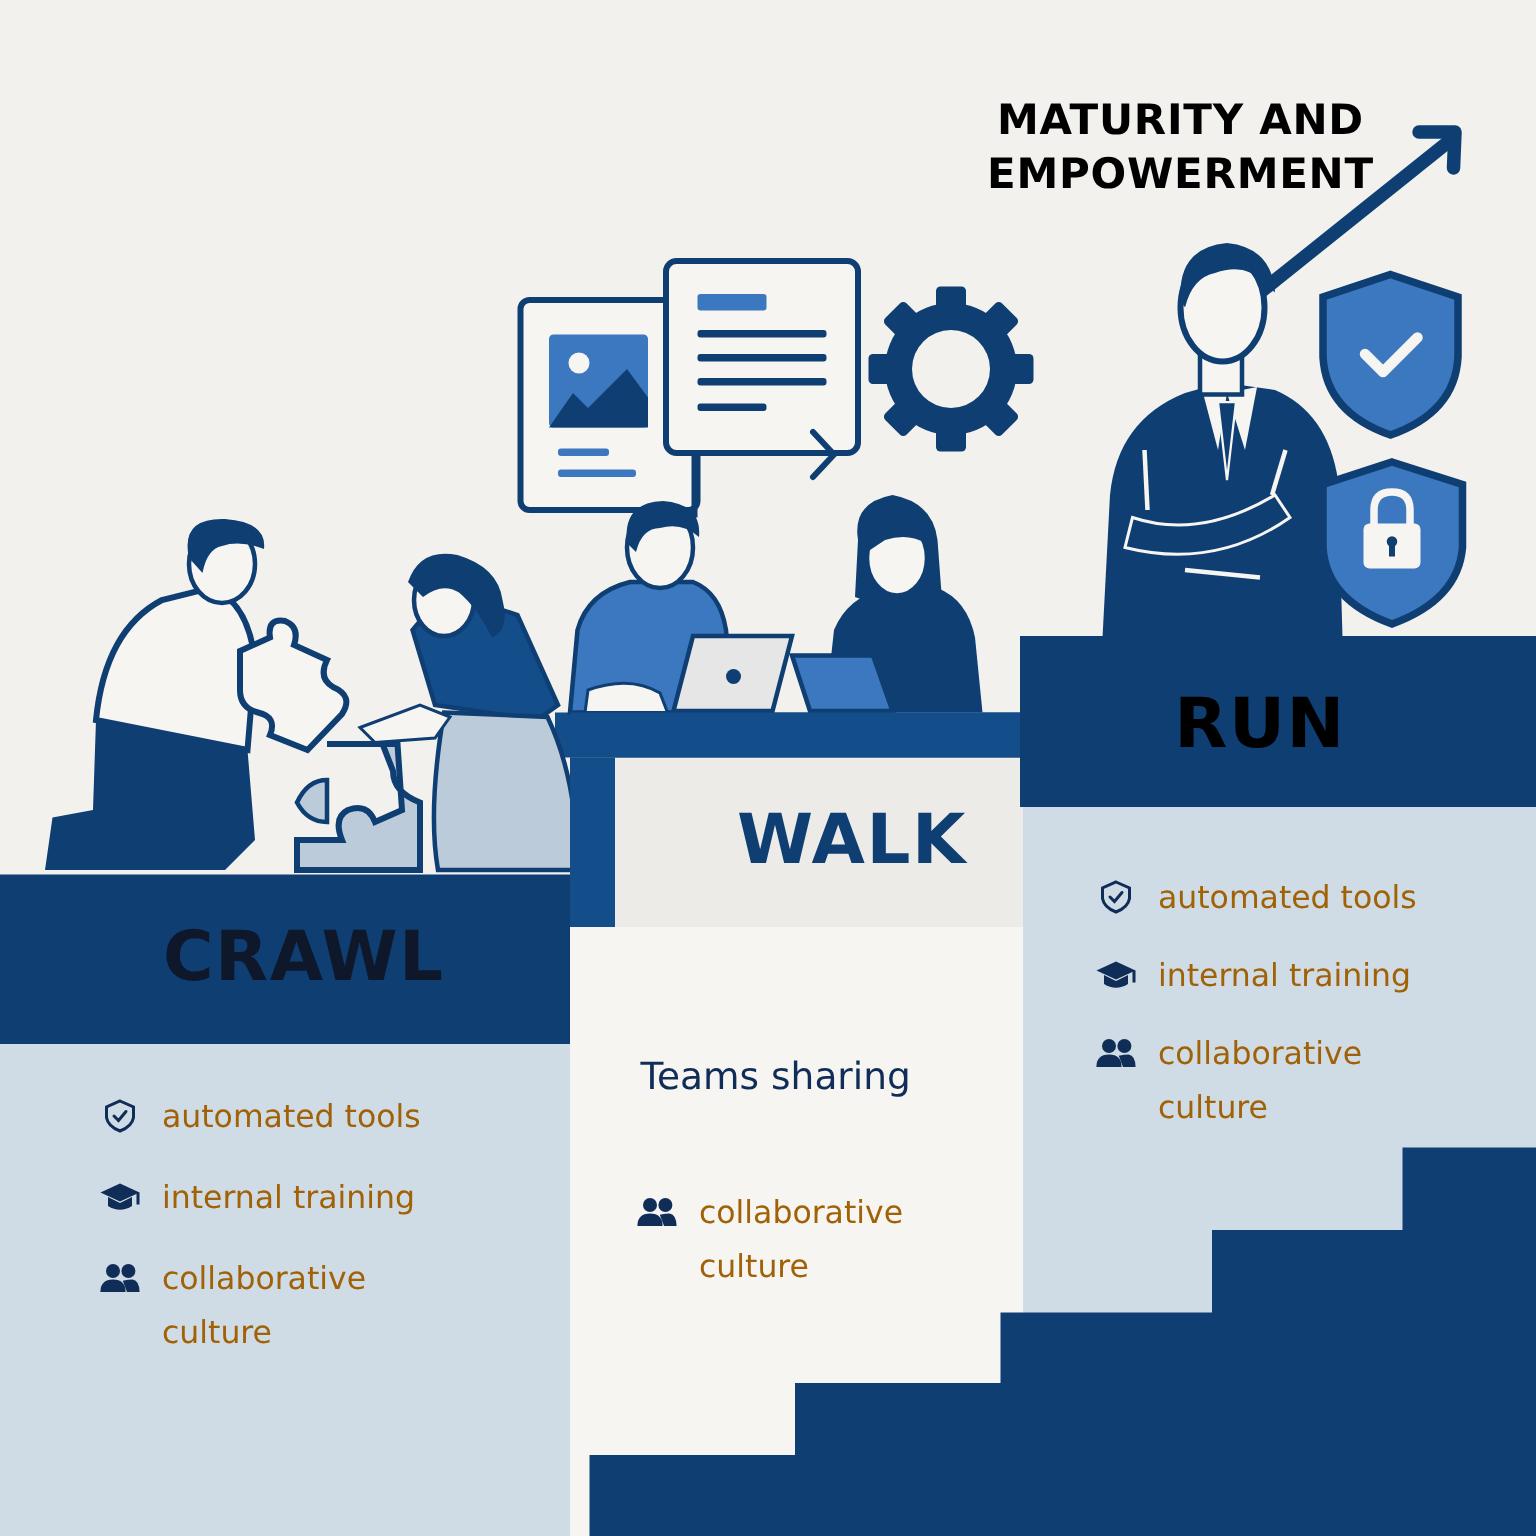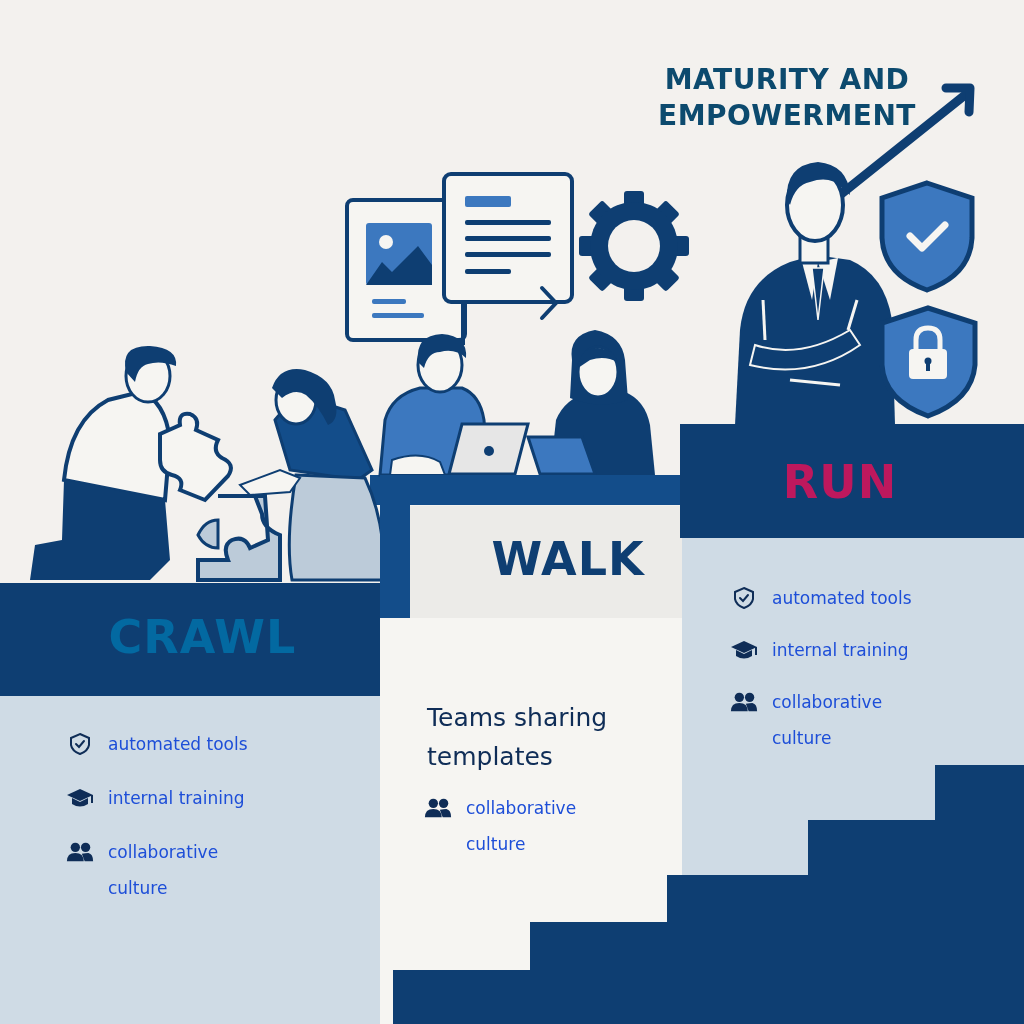--- a/index.html
+++ b/index.html
@@ -9,43 +9,43 @@
       font-family: "DejaVu Sans", "Liberation Sans", sans-serif;
       position: relative;
       color: #0f2d57;
     }
     .abs { position: absolute; }
 
     
     .headline {
       position: absolute; left: 652px; top: 62px; width: 270px;
       font-family: "DejaVu Sans", sans-serif; font-weight: bold;
-      font-size: 28px; line-height: 36px; color: #0c4a6e;
+      font-size: 28px; line-height: 36px; color: #000000;
       text-align: center; letter-spacing: 0.5px;
     }
 
     
     .crawl-head { left: 0; top: 583px; width: 380px; height: 113px; background: #0e3e72; }
     .crawl-body { left: 0; top: 696px; width: 380px; height: 328px; background: #cfdbe5; }
     .walk-top-band { left: 380px; top: 475px; width: 300px; height: 30px; background: #134d8a; }
     .walk-side-band { left: 380px; top: 505px; width: 30px; height: 115px; background: #134d8a; }
     .walk-head { left: 410px; top: 506px; width: 272px; height: 112px; background: #ecebe8; }
     .walk-body { left: 380px; top: 618px; width: 302px; height: 406px; background: #f6f5f2; }
     .run-head { left: 680px; top: 424px; width: 344px; height: 114px; background: #0e3e72; }
     .run-body { left: 682px; top: 538px; width: 342px; height: 486px; background: #cfdbe5; }
 
     .stage-title {
       position: absolute; font-weight: bold; font-size: 46px;
       font-family: "DejaVu Sans", sans-serif; letter-spacing: 1px;
     }
-    .t-crawl { left: 0; width: 405px; top: 610px; text-align: center; color: #0369a1; }
+    .t-crawl { left: 0; width: 405px; top: 610px; text-align: center; color: #0f172a; }
     .t-walk  { left: 410px; width: 272px; top: 532px; text-align: center; color: #0e3e72; padding-left: 44px; }
-    .t-run   { left: 680px; width: 320px; top: 455px; text-align: center; color: #be185d; }
-
-    .list { position: absolute; font-size: 17px; line-height: 36px; color: #1d4ed8; }
+    .t-run   { left: 680px; width: 320px; top: 455px; text-align: center; color: #000000; }
+
+    .list { position: absolute; font-size: 21px; line-height: 36px; color: #a16207; }
     .list .item { display: flex; align-items: flex-start; margin-bottom: 18px; }
     .list .item .ic { width: 28px; height: 36px; margin-right: 14px; display: flex; align-items: center; justify-content: center; flex-shrink: 0; }
     .list .item .txt { display: block; }
     .crawl-list { left: 66px; top: 726px; width: 310px; }
     .run-list { left: 730px; top: 580px; width: 290px; }
     .run-list .item { margin-bottom: 16px; }
     .walk-text { position: absolute; left: 427px; top: 650px; width: 240px; font-size: 25px; line-height: 39px; color: #0f2d57; margin-top: 48px; }
     .walk-list { left: 424px; top: 790px; width: 250px; }
 
     
@@ -213,21 +213,20 @@
     </span>
     <span class="txt">
       <span style="display:block">collaborative</span>
       <span style="display:block">culture</span>
     </span>
   </div>
 </div>
 
 <div class="walk-text">
   <div>Teams sharing</div>
-  <div>templates</div>
 </div>
 <div class="list walk-list">
   <div class="item">
     <span class="ic">
       <svg width="30" height="22" viewBox="0 0 30 22">
           <circle cx="10" cy="6" r="5" fill="#0f2d57"></circle>
           <circle cx="21" cy="6" r="5" fill="#0f2d57"></circle>
           <path d="M1,21 Q1,12 10,12 Q19,12 19,21 Z" fill="#0f2d57"></path>
           <path d="M17,13 Q21,12 24,12 Q29,13 29,21 L20,21 Z" fill="#0f2d57"></path>
         </svg>

